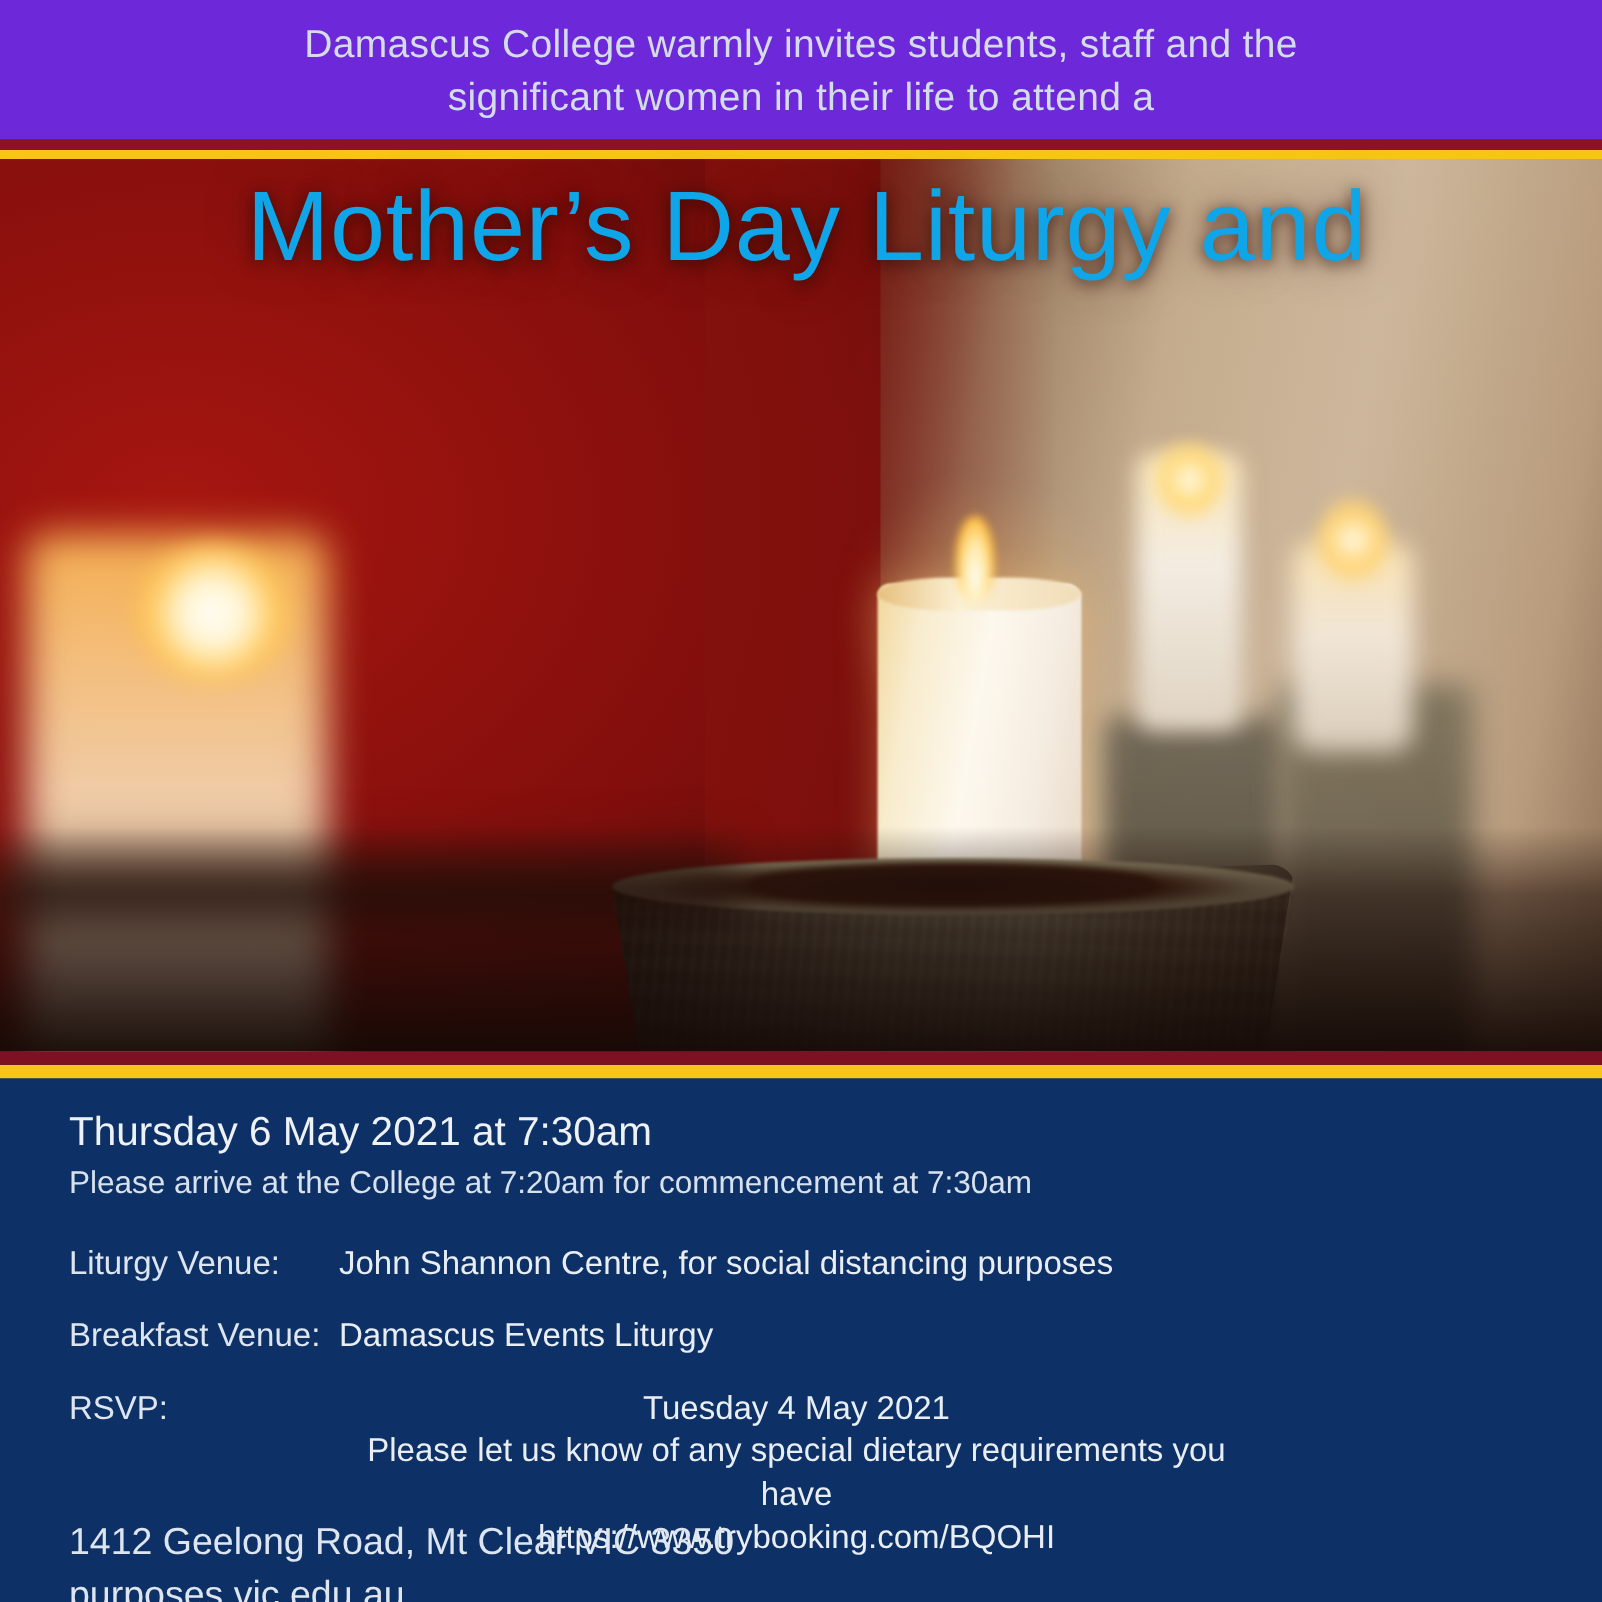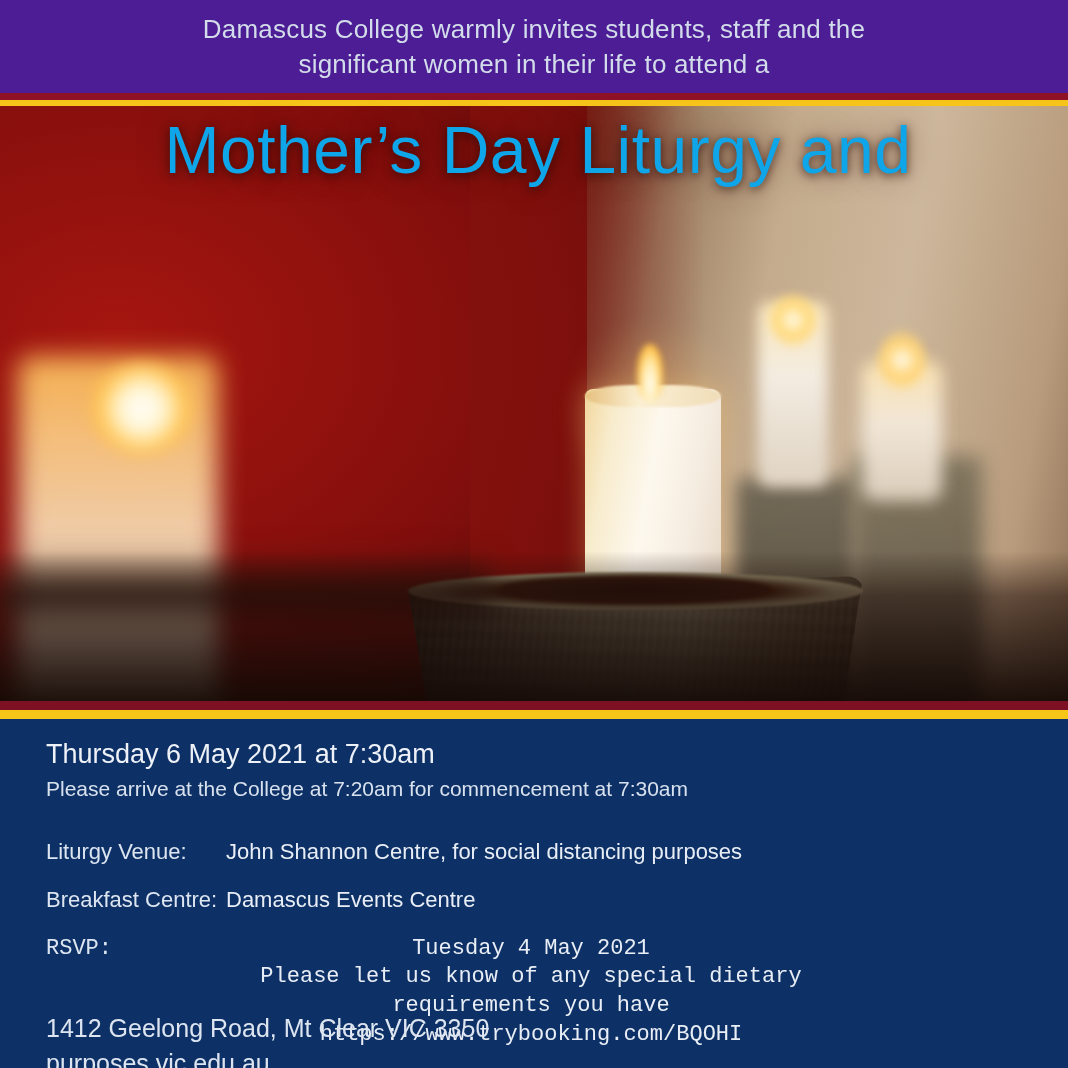--- a/index.html
+++ b/index.html
@@ -11,21 +11,21 @@
     width:1068px;height:1068px;
     margin:0 auto;
     background:#0d3166;
     font-family:"Liberation Sans", sans-serif;
     overflow:hidden;
   }
 
   
   .header{
     position:absolute;left:0;top:0;width:1068px;height:93px;
-    background:#4c1d95;
+    background:#6d28d9;
     display:flex;align-items:center;justify-content:center;
   }
   .header-text{
     color:#d3dcea;
     font-size:26px;
     line-height:1.33;
     text-align:center;
     font-weight:300;
     letter-spacing:.2px;
     width:740px;
@@ -194,28 +194,28 @@
   
   .panel{
     position:absolute;left:0;top:719px;width:1068px;height:349px;
     background:#0d3166;
   }
   .panel-text{
     position:absolute;left:46px;top:19px;width:790px;
     color:#e2e8f2;font-weight:300;
   }
   .dateline{font-size:27px;line-height:1.2;margin:0 0 6px 0;color:#eef2f8;}
-  .arriveline{font-size:21px;line-height:1.2;margin:0 0 36px 0;color:#d8e1ee;}
+  .arriveline{font-size:21px;line-height:1.2;margin:0 0 26px 0;color:#d8e1ee;}
 
   .row{display:flex;margin-bottom:20px;}
   .row-label{width:180px;flex:0 0 180px;font-size:22px;line-height:1.25;color:#dde5f1;}
   .row-value{font-size:22px;line-height:1.3;color:#e9eef6;}
   .row-value .sub{display:block;text-align:center;}
 
-  .row-rsvp{margin-top:18px;margin-bottom:0;font-family:Liberation Mono, monospace;}
+  .row-rsvp{margin-top:18px;margin-bottom:0;}
 
   .addr{
     position:absolute;left:46px;top:292px;
     font-size:25px;line-height:1.38;color:#dde5f1;font-weight:300;
   }
   .addr span{display:block;}
 </style>
 </head>
 <body>
 
@@ -277,22 +277,22 @@
     <div class="panel-text">
       <div class="dateline">Thursday 6 May 2021 at 7:30am</div>
       <div class="arriveline">Please arrive at the College at 7:20am for commencement at 7:30am</div>
 
       <div class="row">
         <div class="row-label">Liturgy Venue:</div>
         <div class="row-value">John Shannon Centre, for social distancing purposes</div>
       </div>
 
       <div class="row">
-        <div class="row-label">Breakfast Centre:</div>
-        <div class="row-value">Damascus Events Centre</div>
+        <div class="row-label">Breakfast Venue:</div>
+        <div class="row-value">Damascus Events Liturgy</div>
       </div>
 
       <div class="row row-rsvp">
         <div class="row-label">RSVP:</div>
         <div class="row-value">
           <span class="sub">Tuesday 4 May 2021</span>
           <span class="sub">Please let us know of any special dietary requirements you have</span>
           <span class="sub">https://www.trybooking.com/BQOHI</span>
         </div>
       </div>

